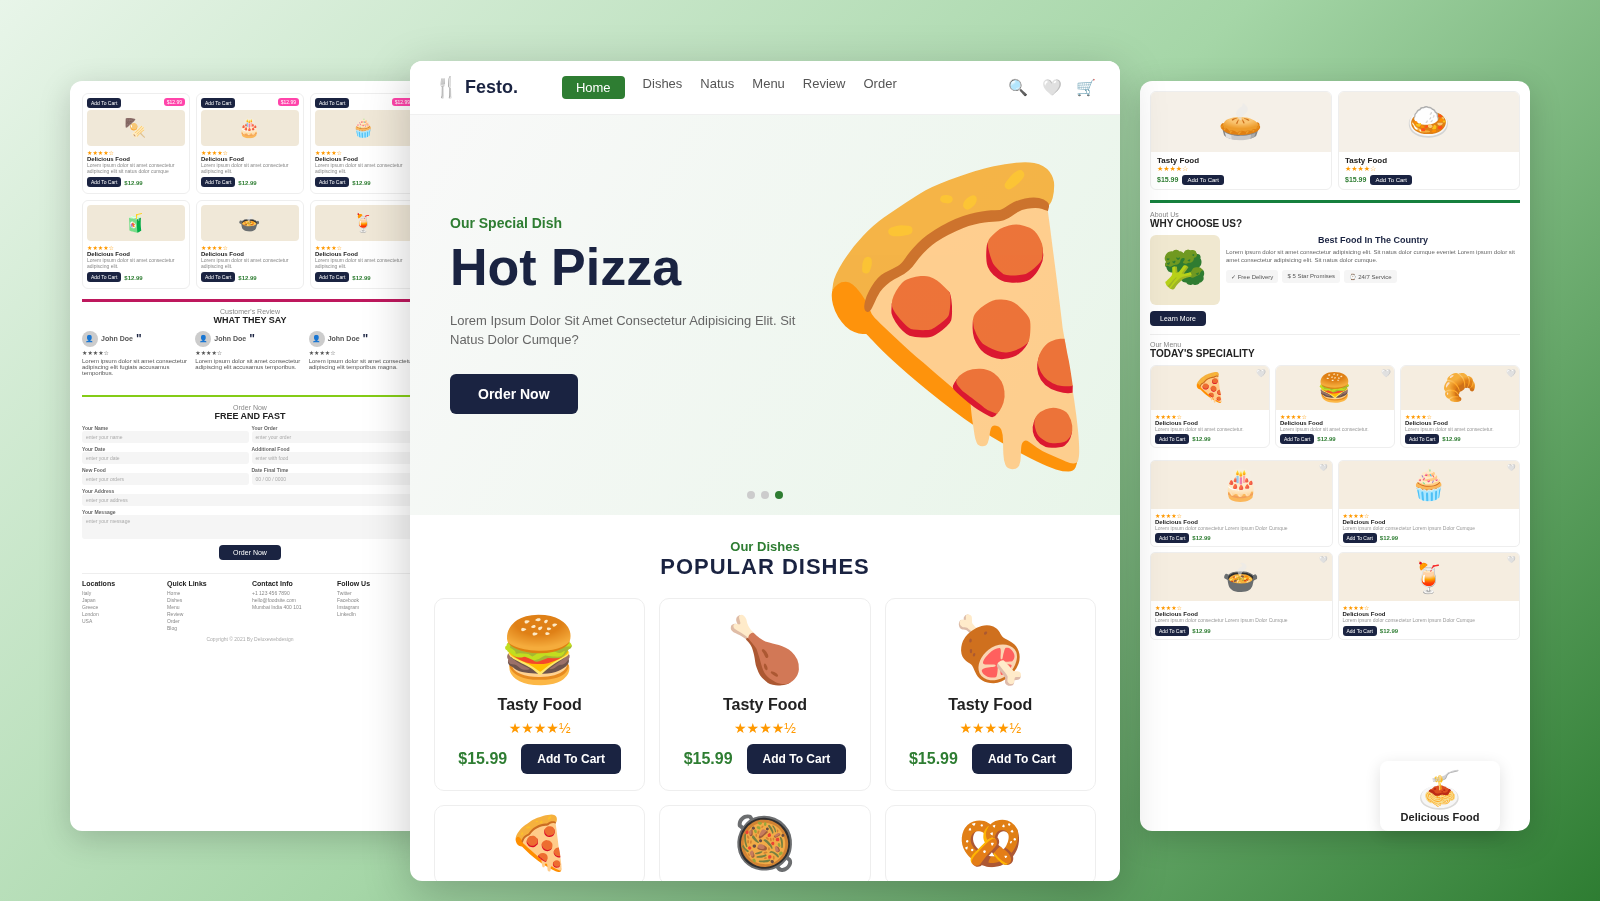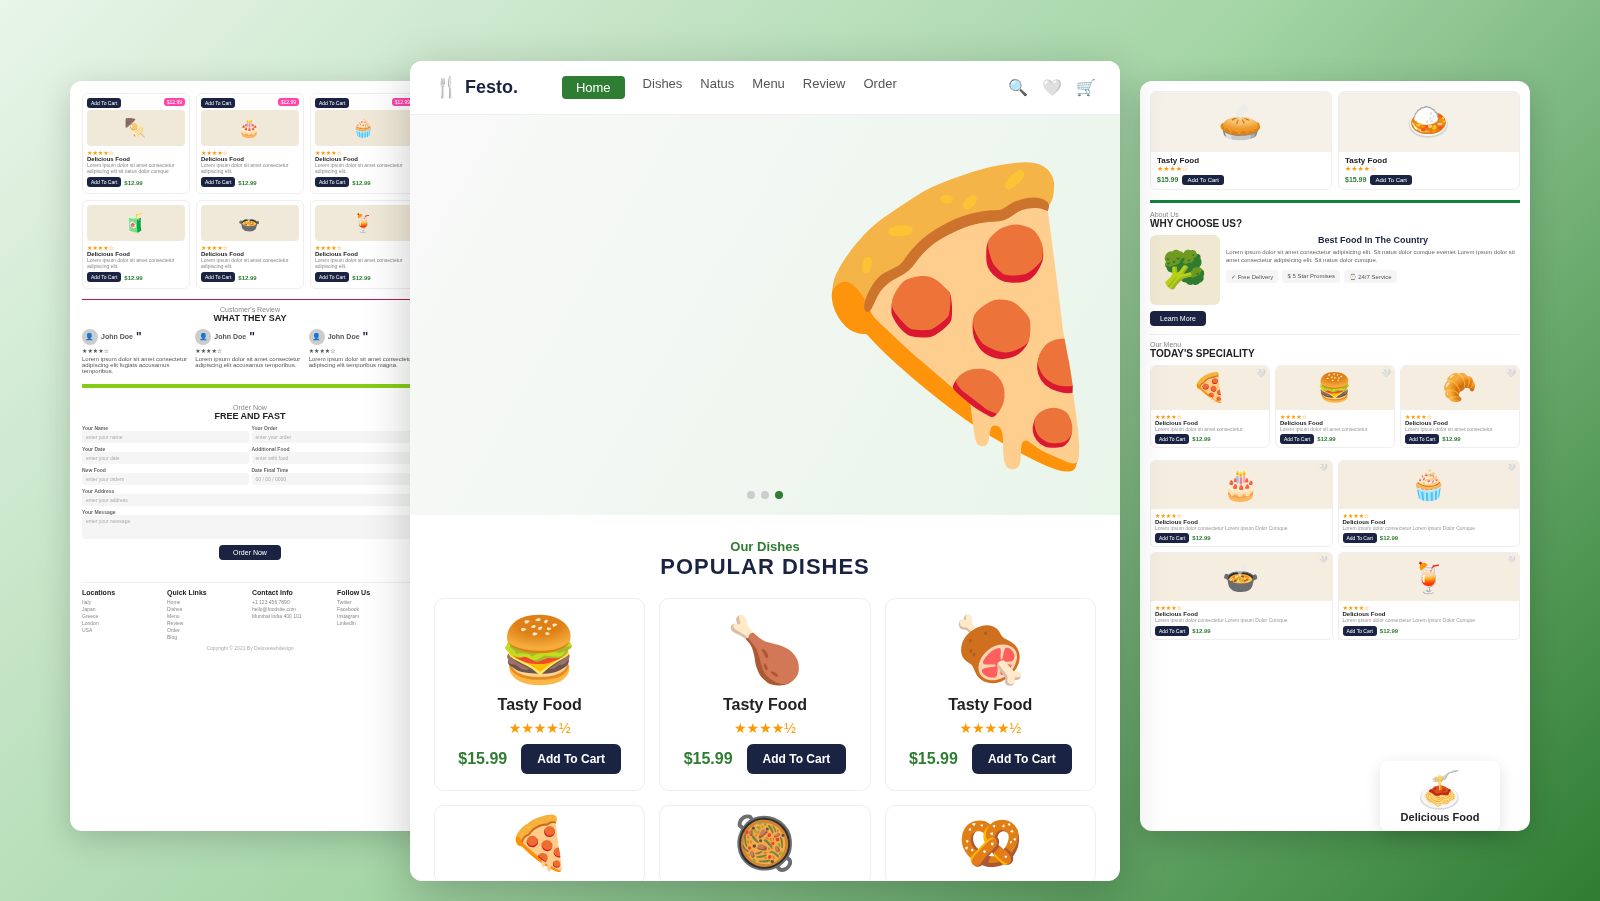--- a/index.html
+++ b/index.html
@@ -77,31 +77,31 @@
       align-items: center;
       justify-content: center;
       font-size: 18px;
     }
     .prod-card .stars { color: #f90; font-size: 6px; }
     .prod-card .prod-name { font-size: 6px; font-weight: bold; color: #222; }
     .prod-card .prod-desc { font-size: 5px; color: #888; line-height: 1.3; }
     .prod-card .bottom-row { display: flex; align-items: center; gap: 3px; margin-top: 2px; }
 
     
-    .review-section { padding: 6px 0; border-top: 1px solid #be185d; margin-top: 4px; }
+    .review-section { padding: 6px 0; border-top: 3px solid #be185d; margin-top: 4px; }
     .review-title { font-size: 7px; color: #888; text-align: center; }
     .review-heading { font-size: 9px; font-weight: bold; text-align: center; color: #222; margin-bottom: 6px; }
     .review-cards { display: flex; gap: 4px; }
     .review-card { flex: 1; font-size: 6px; color: #555; }
     .reviewer { display: flex; align-items: center; gap: 3px; font-size: 7px; font-weight: bold; }
     .reviewer-avatar { width: 16px; height: 16px; border-radius: 50%; background: #ccc; font-size: 7px; display:flex;align-items:center;justify-content:center; }
     .quote-mark { color: #1a2341; font-size: 12px; }
 
     
-    .order-section { padding: 16px 0; border-top: 4px solid #84cc16; margin-top: 4px; }
+    .order-section { padding: 7px 0; border-top: 2px solid #84cc16; margin-top: 13px; }
     .order-title { font-size: 7px; color: #888; text-align: center; }
     .order-heading { font-size: 9px; font-weight: bold; text-align: center; color: #222; margin-bottom: 4px; }
     .form-grid { display: grid; grid-template-columns: 1fr 1fr; gap: 3px; }
     .form-field { background: #f5f5f5; border-radius: 3px; padding: 3px 4px; font-size: 5px; color: #aaa; }
     .form-label { font-size: 5px; color: #666; font-weight: bold; }
     .order-btn { background: #1a2341; color: #fff; font-size: 7px; padding: 4px 14px; border-radius: 4px; margin-top: 6px; display: inline-block; }
 
     
     .footer-left { display: grid; grid-template-columns: 1fr 1fr 1fr 1fr; gap: 4px; margin-top: 6px; border-top: 1px solid #eee; padding-top: 6px; }
     .footer-col-title { font-size: 7px; font-weight: bold; color: #222; margin-bottom: 3px; }
@@ -498,20 +498,26 @@
         <a class="nav-link">Order</a>
       </div>
       <div class="nav-icons">
         <span class="nav-icon">🔍</span>
         <span class="nav-icon">🤍</span>
         <span class="nav-icon">🛒</span>
       </div>
     </nav>
 
     <div class="hero">
+      <div class="hero-text">
+        <div class="hero-tag">Our Special Dish</div>
+        <div class="hero-title">Hot Pizza</div>
+        <div class="hero-desc">Lorem Ipsum Dolor Sit Amet Consectetur Adipisicing Elit. Sit Natus Dolor Cumque?</div>
+        <div class="hero-btn">Order Now</div>
+      </div>
       <div class="hero-pizza">🍕</div>
       <div class="hero-dots">
         <div class="hero-dot"></div>
         <div class="hero-dot"></div>
         <div class="hero-dot active"></div>
       </div>
     </div>
 
     <div class="dishes-section">
       <div class="dishes-tag">Our Dishes</div>

